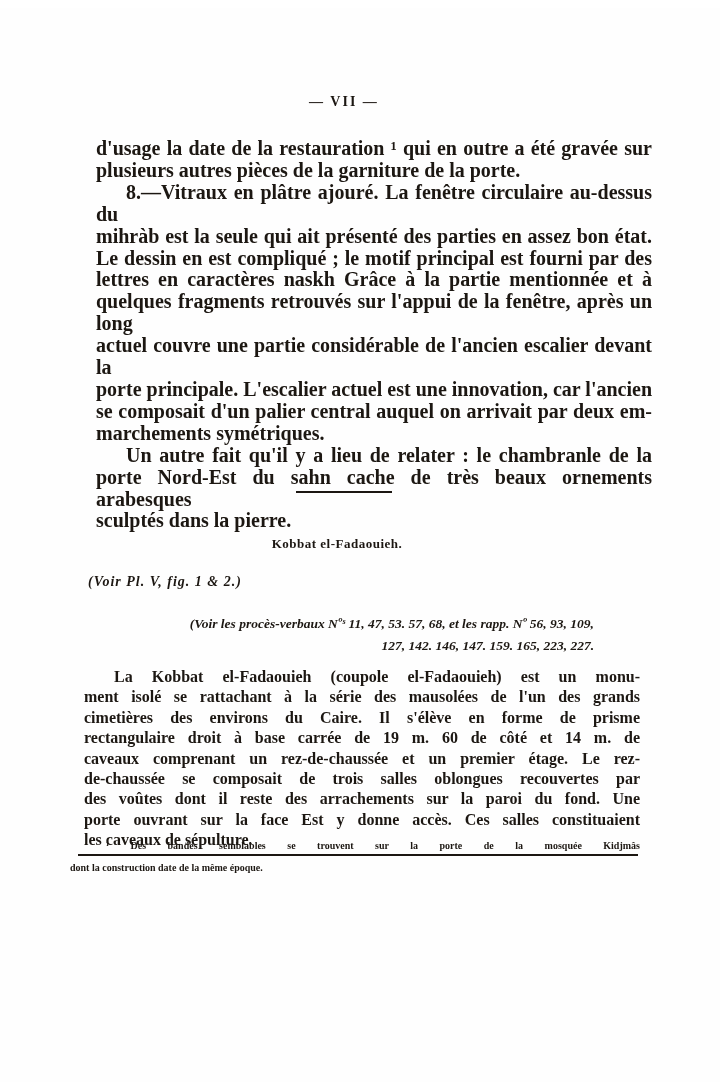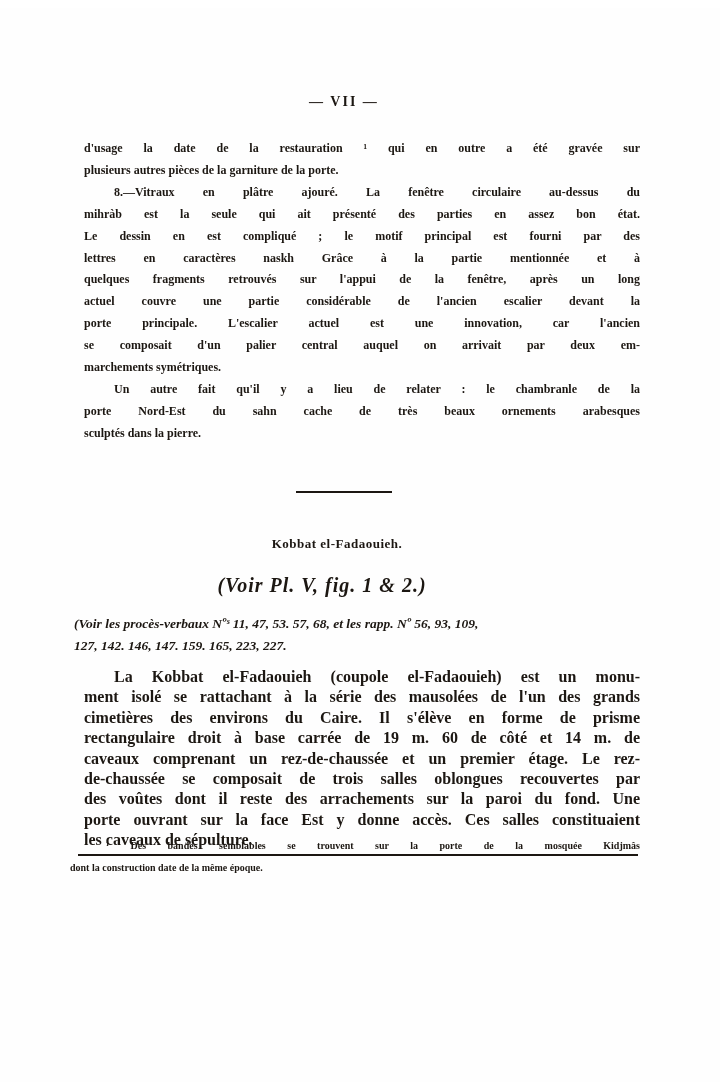--- a/index.html
+++ b/index.html
@@ -21,23 +21,23 @@
     width: 520px;
     text-align: center;
     font-size: 14px;
     font-weight: 700;
     letter-spacing: 2px;
     white-space: pre;
   }
   .body-text {
     position: absolute;
     top: 130px;
-    left: 84px;
+    left: 96px;
     width: 556px;
-    font-size: 12px;
+    font-size: 20px;
     font-weight: 700;
     line-height: 21.9px;
   }
   .line { width: 100%; }
   .jl { text-align: justify; text-align-last: justify; }
   .indent { text-indent: 30px; }
   .section-divider {
     position: absolute;
     top: 483px;
     left: 296px;
@@ -50,34 +50,34 @@
     left: 84px;
     width: 506px;
     text-align: center;
     font-size: 13px;
     font-weight: 700;
     letter-spacing: 0.5px;
   }
   .section-subheading {
     position: absolute;
     top: 566px;
-    left: 69px;
+    left: 88px;
     width: 506px;
-    text-align: center;
-    font-size: 20px;
+    text-align: left;
+    font-size: 14px;
     font-weight: 700;
     font-style: italic;
     letter-spacing: 1px;
   }
   .reference-note {
     position: absolute;
     top: 605px;
     left: 74px;
     width: 520px;
-    text-align: left;
+    text-align: right;
     font-size: 13.5px;
     font-weight: 700;
     font-style: italic;
     line-height: 22px;
   }
   .section-paragraph {
     position: absolute;
     top: 659px;
     left: 84px;
     width: 556px;

